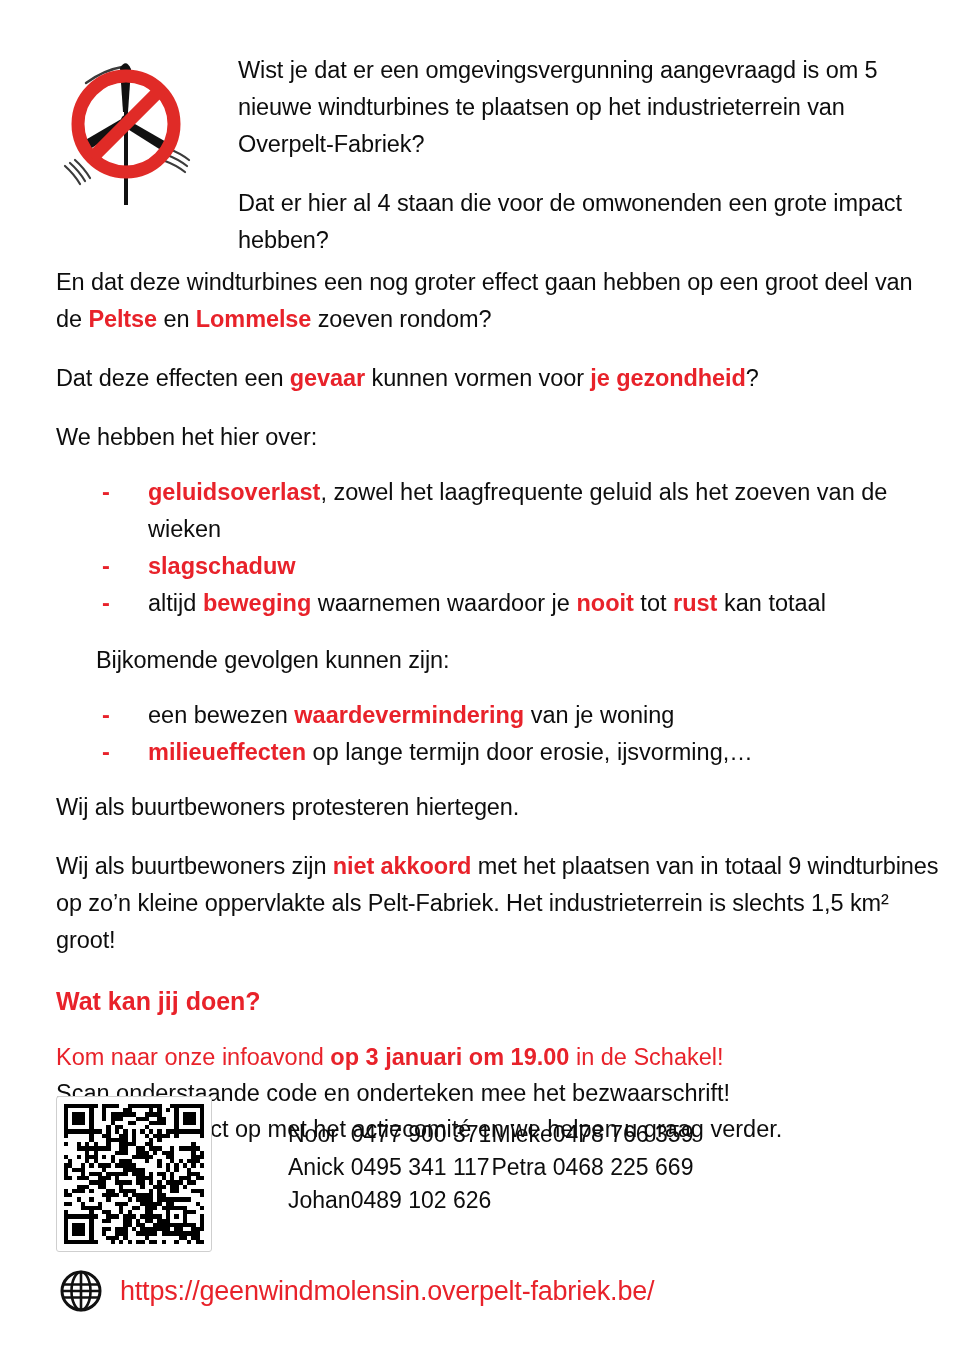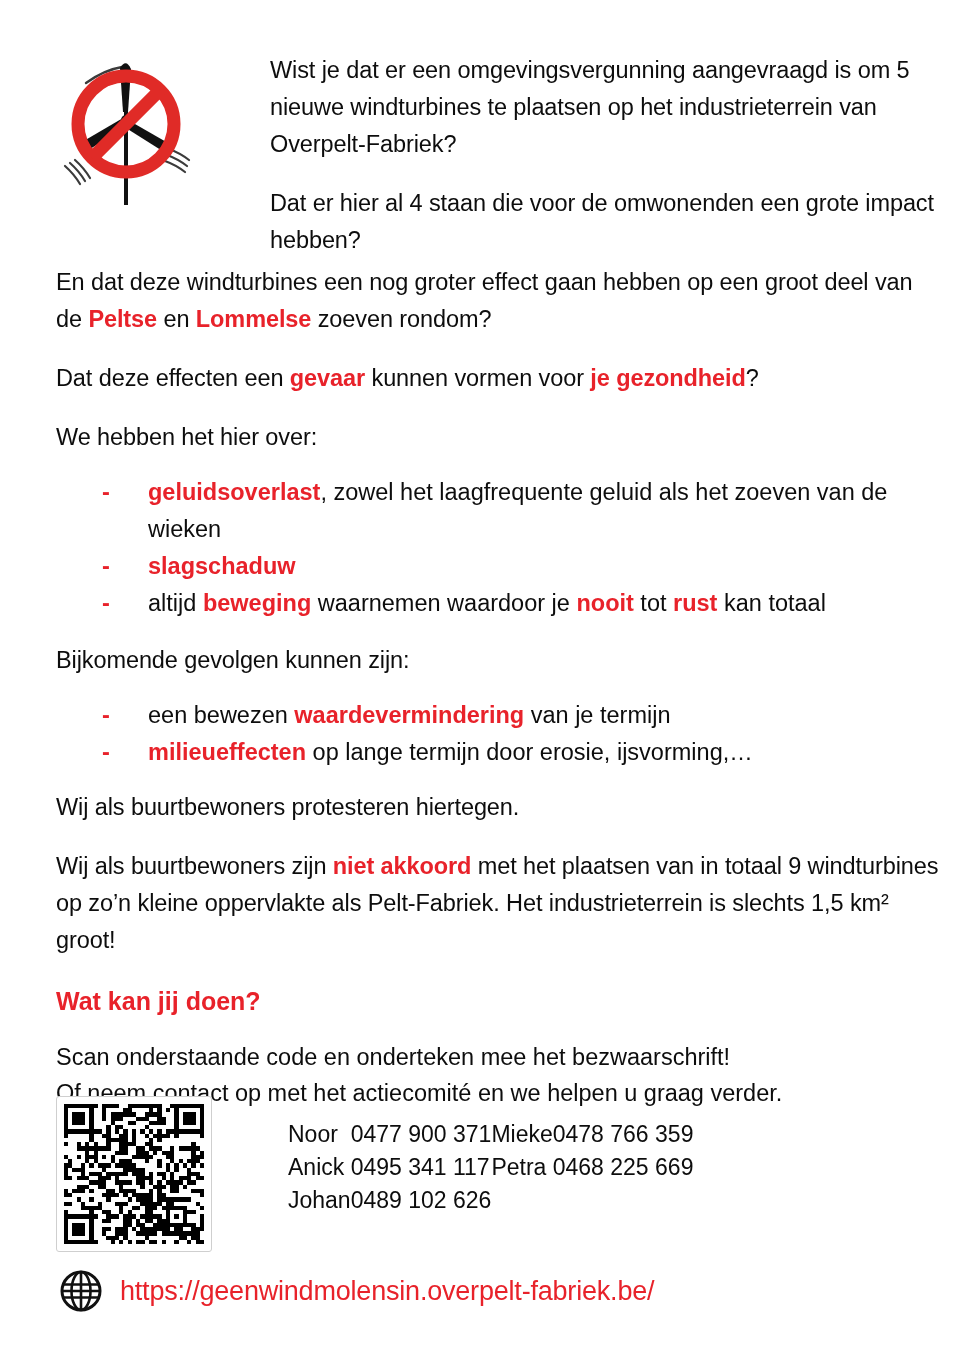--- a/index.html
+++ b/index.html
@@ -24,21 +24,20 @@
   }
 
   
   .top-block {
     position: absolute;
     left: 56px;
     top: 46px;
     width: 880px;
     display: flex;
     align-items: flex-start;
-    gap: 32px;
   }
   .logo-wrap {
     width: 168px;
     flex: 0 0 168px;
     padding-top: 4px;
   }
   .logo-svg { display: block; }
 
   .intro-col {
     flex: 1 1 auto;
@@ -244,39 +243,40 @@
       <li>
         <span class="dash">-</span>
         <b class="red">slagschaduw</b><span></span>
       </li>
       <li>
         <span class="dash">-</span>
         <span>altijd </span><b class="red">beweging</b><span> waarnemen waardoor je </span><b class="red">nooit</b><span> tot </span><b class="red">rust</b><span> kan totaal</span>
       </li>
     </ul>
 
-    <p class="para tight" style="margin-top:18px;">Bijkomende gevolgen kunnen zijn:</p>
+    <p class="para tight" style="margin-top:18px;margin-left:40px;">Bijkomende gevolgen kunnen zijn:</p>
 
     <ul class="bullets list-two">
       <li>
         <span class="dash">-</span>
-        <span>een bewezen </span><b class="red">waardevermindering</b><span> van je termijn</span>
+        <span>een bewezen </span><b class="red">waardevermindering</b><span> van je woning</span>
       </li>
       <li>
         <span class="dash">-</span>
         <b class="red">milieueffecten</b><span> op lange termijn door erosie, ijsvorming,…</span>
       </li>
     </ul>
 
     <p class="para">Wij als buurtbewoners protesteren hiertegen.</p>
 
     <p class="para"><span>Wij als buurtbewoners zijn </span><b class="red">niet akkoord</b><span> met het plaatsen van in totaal 9 windturbines op zo’n kleine oppervlakte als Pelt-Fabriek. Het industrieterrein is slechts 1,5 km² groot!</span></p>
 
     <div class="section-heading">Wat kan jij doen?</div>
 
+    <p class="cta-line first"><span>Kom naar onze infoavond </span><strong>op 3 januari om 19.00</strong><span> in de Schakel!</span></p>
     <p class="cta-line">Scan onderstaande code en onderteken mee het bezwaarschrift!</p>
     <p class="cta-line">Of neem contact op met het actiecomité en we helpen u graag verder.</p>
   </div>
 
   <div class="contact-zone">
 
     <div class="qr-frame">
       <svg class="qr-canvas" id="qr-svg" viewBox="0 0 33 33">
           <rect width="33" height="33" fill="#ffffff"></rect>
           <rect x="0" y="0" width="1" height="1" fill="#000000"></rect>

